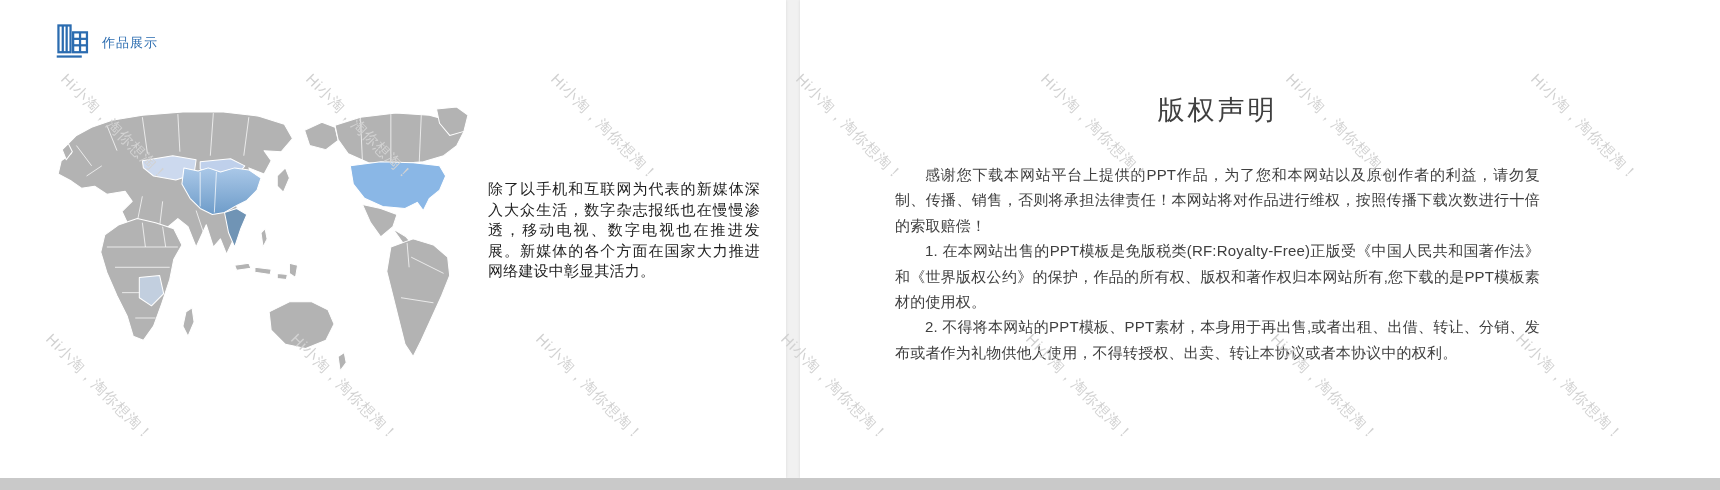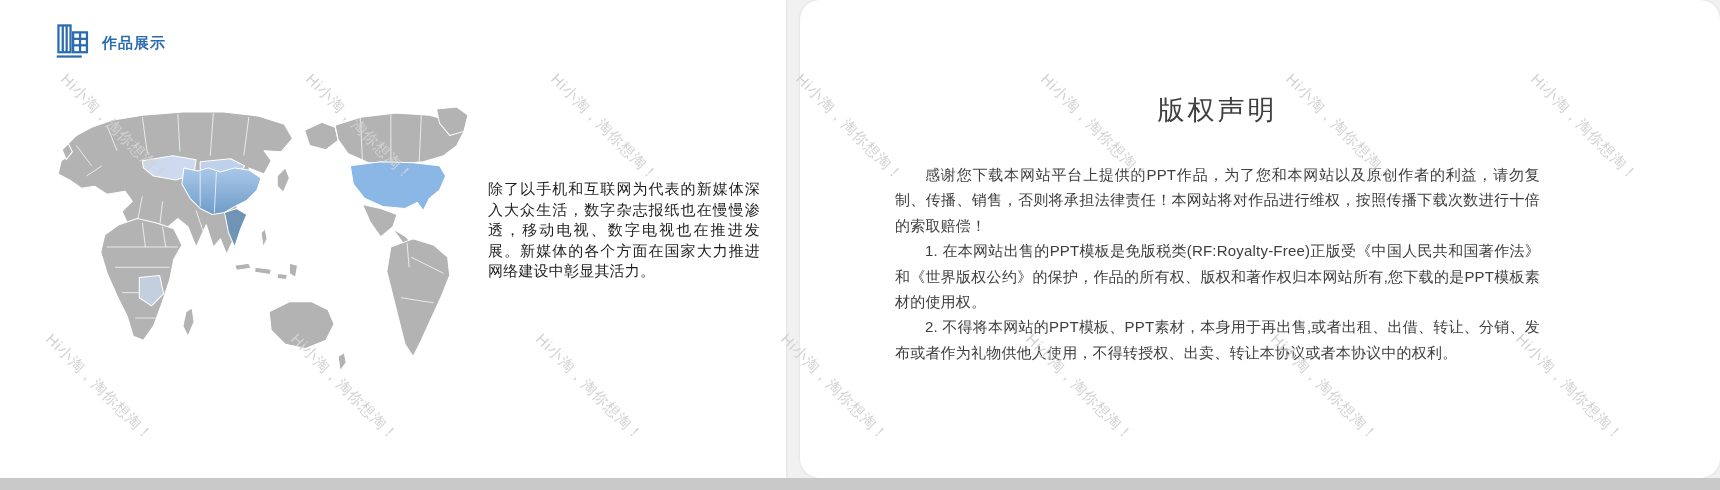--- a/index.html
+++ b/index.html
@@ -6,29 +6,29 @@
   body{
     width:1720px;height:490px;overflow:hidden;position:relative;
     background:#f1f1f1;
     font-family:"Liberation Sans","DejaVu Sans",sans-serif;
   }
   .slide{
     position:absolute;top:0;height:478px;background:#ffffff;
     box-shadow:0 0 3px rgba(0,0,0,0.10);
   }
   #slide-left{left:0;width:786px;}
-  #slide-right{left:800px;width:920px;border-radius:20px;}
+  #slide-right{left:800px;width:920px;}
   .bottom-strip{
     position:absolute;left:0;bottom:0;width:1720px;height:12px;
     background:#c9c9c9;
   }
   
   .logo{position:absolute;left:55px;top:22px;display:flex;align-items:center;gap:9px;}
   .logo-text{
-    color:var(--brand);font-size:15px;font-weight:bold;letter-spacing:1px;
+    color:var(--brand);font-size:13px;font-weight:normal;letter-spacing:1px;
   }
   
   .map-wrap{position:absolute;left:46px;top:104px;width:426px;height:286px;}
   .map-wrap svg{width:100%;height:100%;}
   .land{fill:var(--map-land);stroke:#ffffff;stroke-width:1;stroke-linejoin:round;}
   .border-line{fill:none;stroke:#ffffff;stroke-width:0.8;opacity:0.9;}
   
   .left-body{
     position:absolute;left:488px;top:179px;width:272px;
     font-size:15px;line-height:20.5px;color:#1f1f1f;

